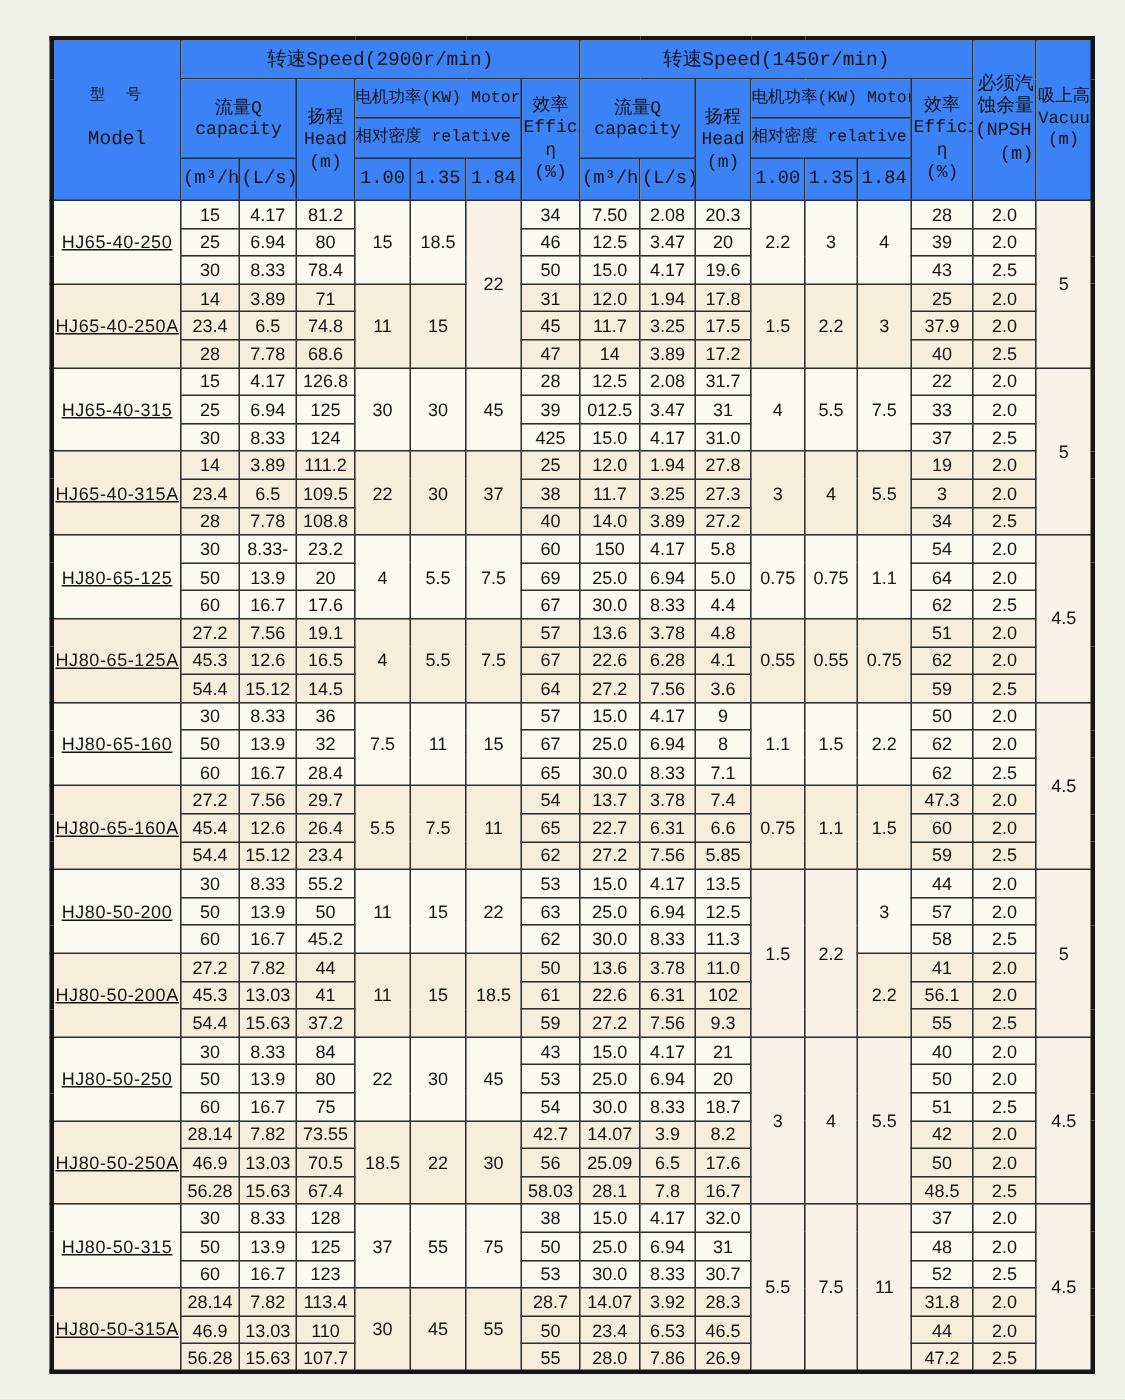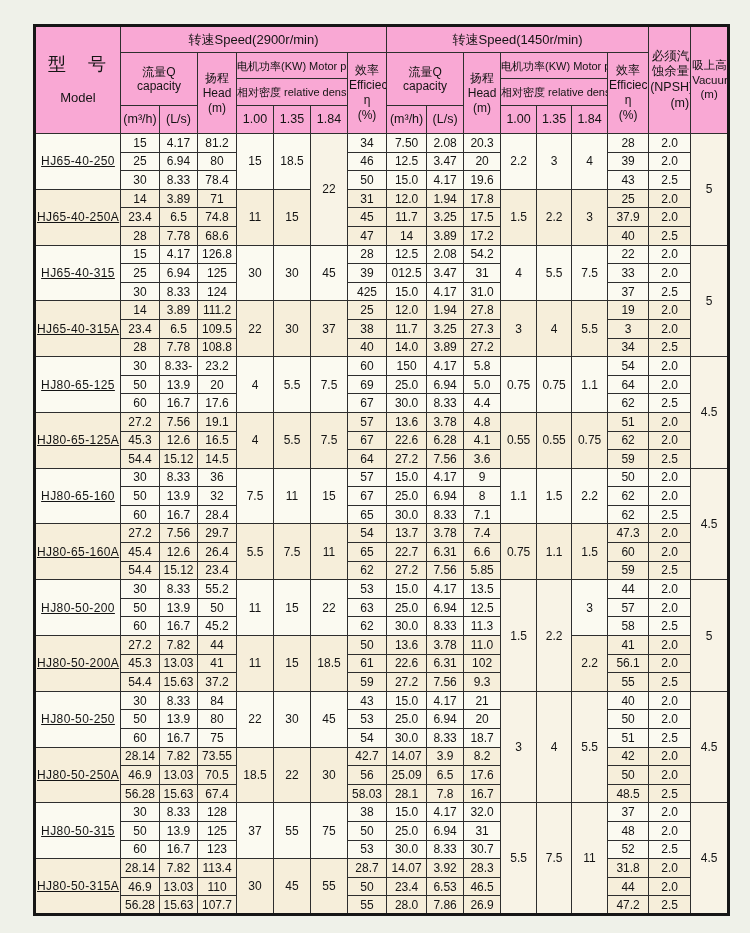--- a/index.html
+++ b/index.html
@@ -20,31 +20,32 @@
   th, td {
     border: 1px solid #2e2e2e;
     text-align: center;
     vertical-align: middle;
     color: #141414;
     padding: 0 1px;
     overflow: hidden;
     white-space: nowrap;
   }
   thead th {
-    background: #f9a8d4;
+    background: #3b82f6;
     font-weight: 400;
     font-size: 12px;
     line-height: 1.2;
+    font-family: Liberation Mono, monospace;
   }
   th.speed-h { height: 27px; font-size: 13px; }
   tr.hr2 th { height: 52px; }
   tr.hr3 th { height: 28px; font-size: 12.5px; }
   .stack span { display: block; }
   .model-h span { display: block; }
-  .model-h .zh { font-size: 18px; letter-spacing: 2px; margin-bottom: 14px; }
+  .model-h .zh { font-size: 10px; letter-spacing: 2px; margin-bottom: 14px; }
   .model-h .en { font-size: 13px; }
   .motor-h { padding: 0; }
   .motor-h .m1, .motor-h .m2 {
     font-size: 11px; height: 26px; line-height: 26px; white-space: nowrap;
   }
   .motor-h .m1 { border-bottom: 1px solid #2e2e2e; }
   .eff-h span, .npsh-h span, .vac-h span, .head-h span { display: block; line-height: 1.25; }
   .npsh-h { font-size: 12.5px; text-align: right; }
   .vac-h { font-size: 11.5px; }
   tbody td {
@@ -239,21 +240,21 @@
           <td rowspan="3" class="model g0">HJ65-40-315</td>
           <td class="g0">15</td>
           <td class="g0">4.17</td>
           <td class="g0">126.8</td>
           <td rowspan="3" class="g0">30</td>
           <td rowspan="3" class="g0">30</td>
           <td rowspan="3" class="g0">45</td>
           <td class="g0">28</td>
           <td class="g0">12.5</td>
           <td class="g0">2.08</td>
-          <td class="g0">54.2</td>
+          <td class="g0">31.7</td>
           <td rowspan="3" class="g0">4</td>
           <td rowspan="3" class="g0">5.5</td>
           <td rowspan="3" class="g0">7.5</td>
           <td class="g0">22</td>
           <td class="g0">2.0</td>
           <td rowspan="6" class="m6">5</td>
         </tr>
         <tr>
           <td class="g0">25</td>
           <td class="g0">6.94</td>

